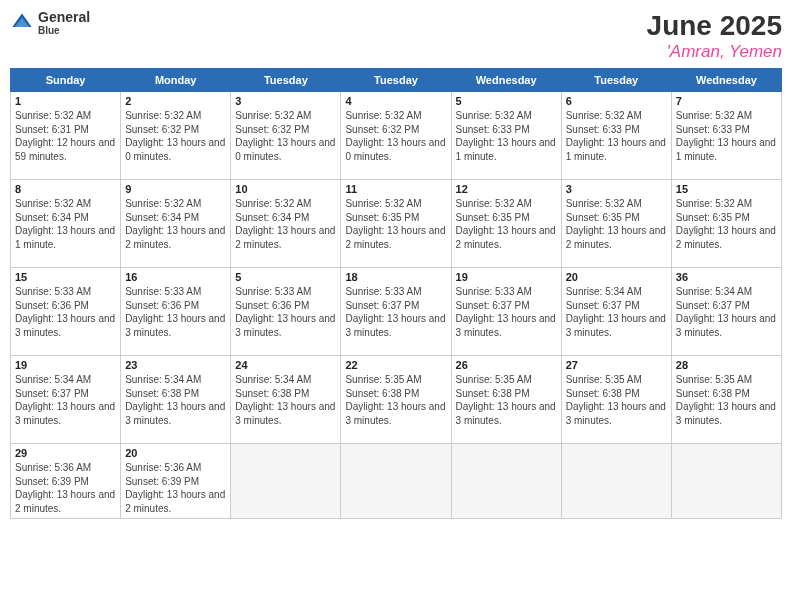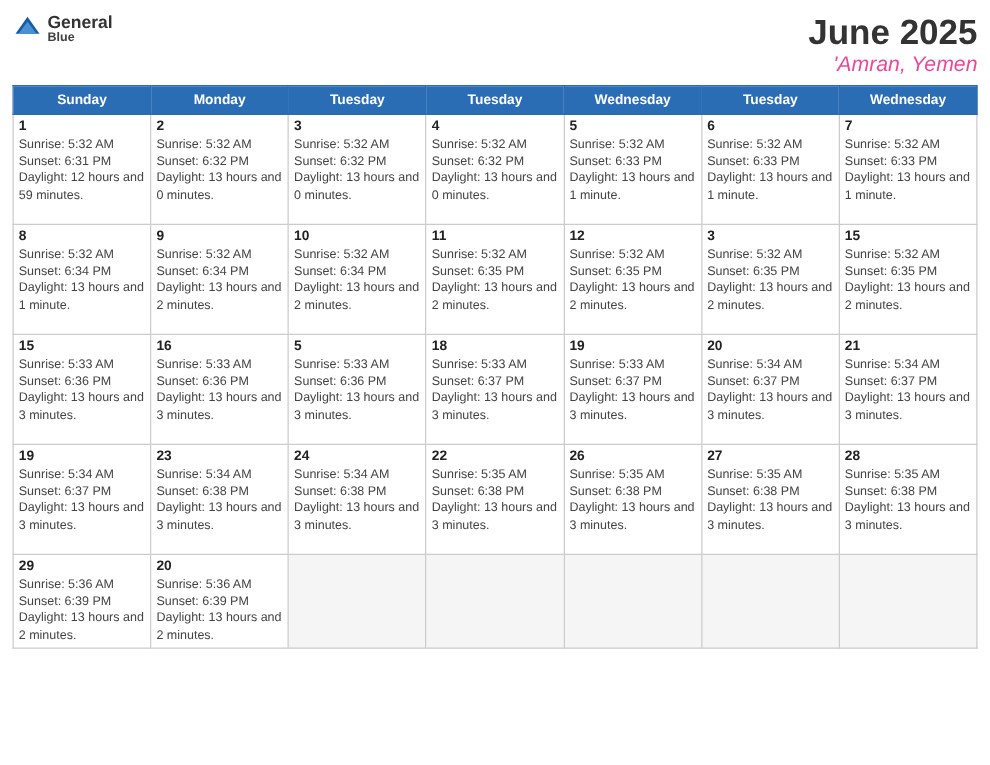--- a/index.html
+++ b/index.html
@@ -220,21 +220,21 @@
           </td>
           <td>
             <span class="day-number">19</span>
             <div class="day-info">Sunrise: 5:33 AM<br>Sunset: 6:37 PM<br>Daylight: 13 hours and 3 minutes.</div>
           </td>
           <td>
             <span class="day-number">20</span>
             <div class="day-info">Sunrise: 5:34 AM<br>Sunset: 6:37 PM<br>Daylight: 13 hours and 3 minutes.</div>
           </td>
           <td>
-            <span class="day-number">21</span>
+            <span class="day-number">36</span>
             <div class="day-info">Sunrise: 5:34 AM<br>Sunset: 6:37 PM<br>Daylight: 13 hours and 3 minutes.</div>
           </td>
         </tr>
         <tr>
           <td>
             <span class="day-number">19</span>
             <div class="day-info">Sunrise: 5:34 AM<br>Sunset: 6:37 PM<br>Daylight: 13 hours and 3 minutes.</div>
           </td>
           <td>
             <span class="day-number">23</span>

